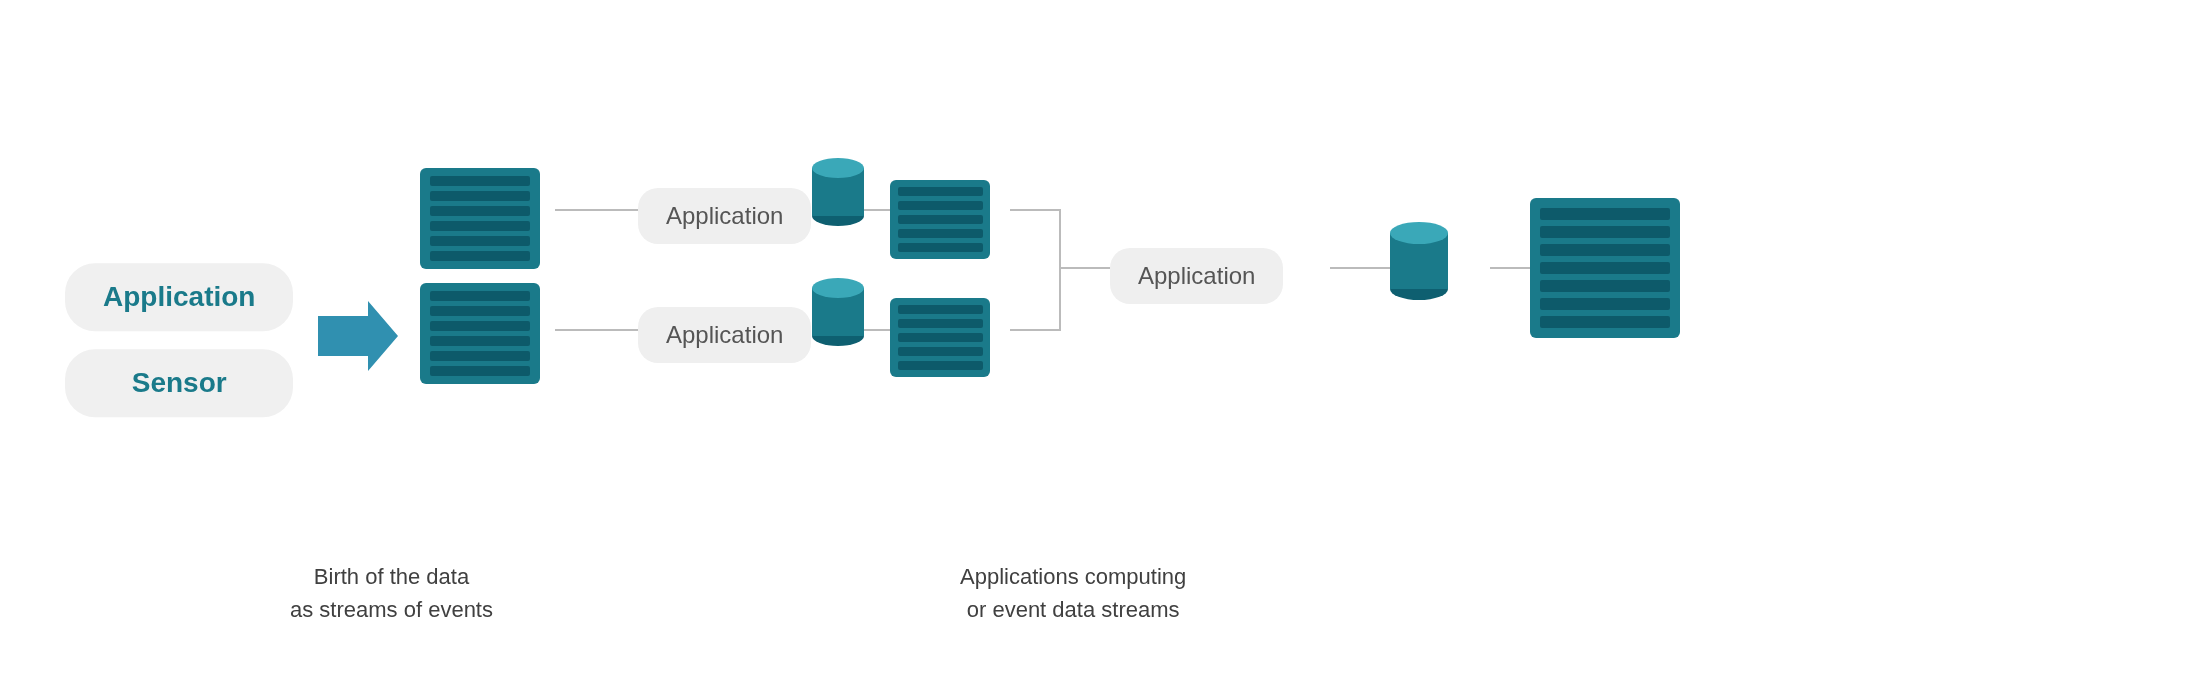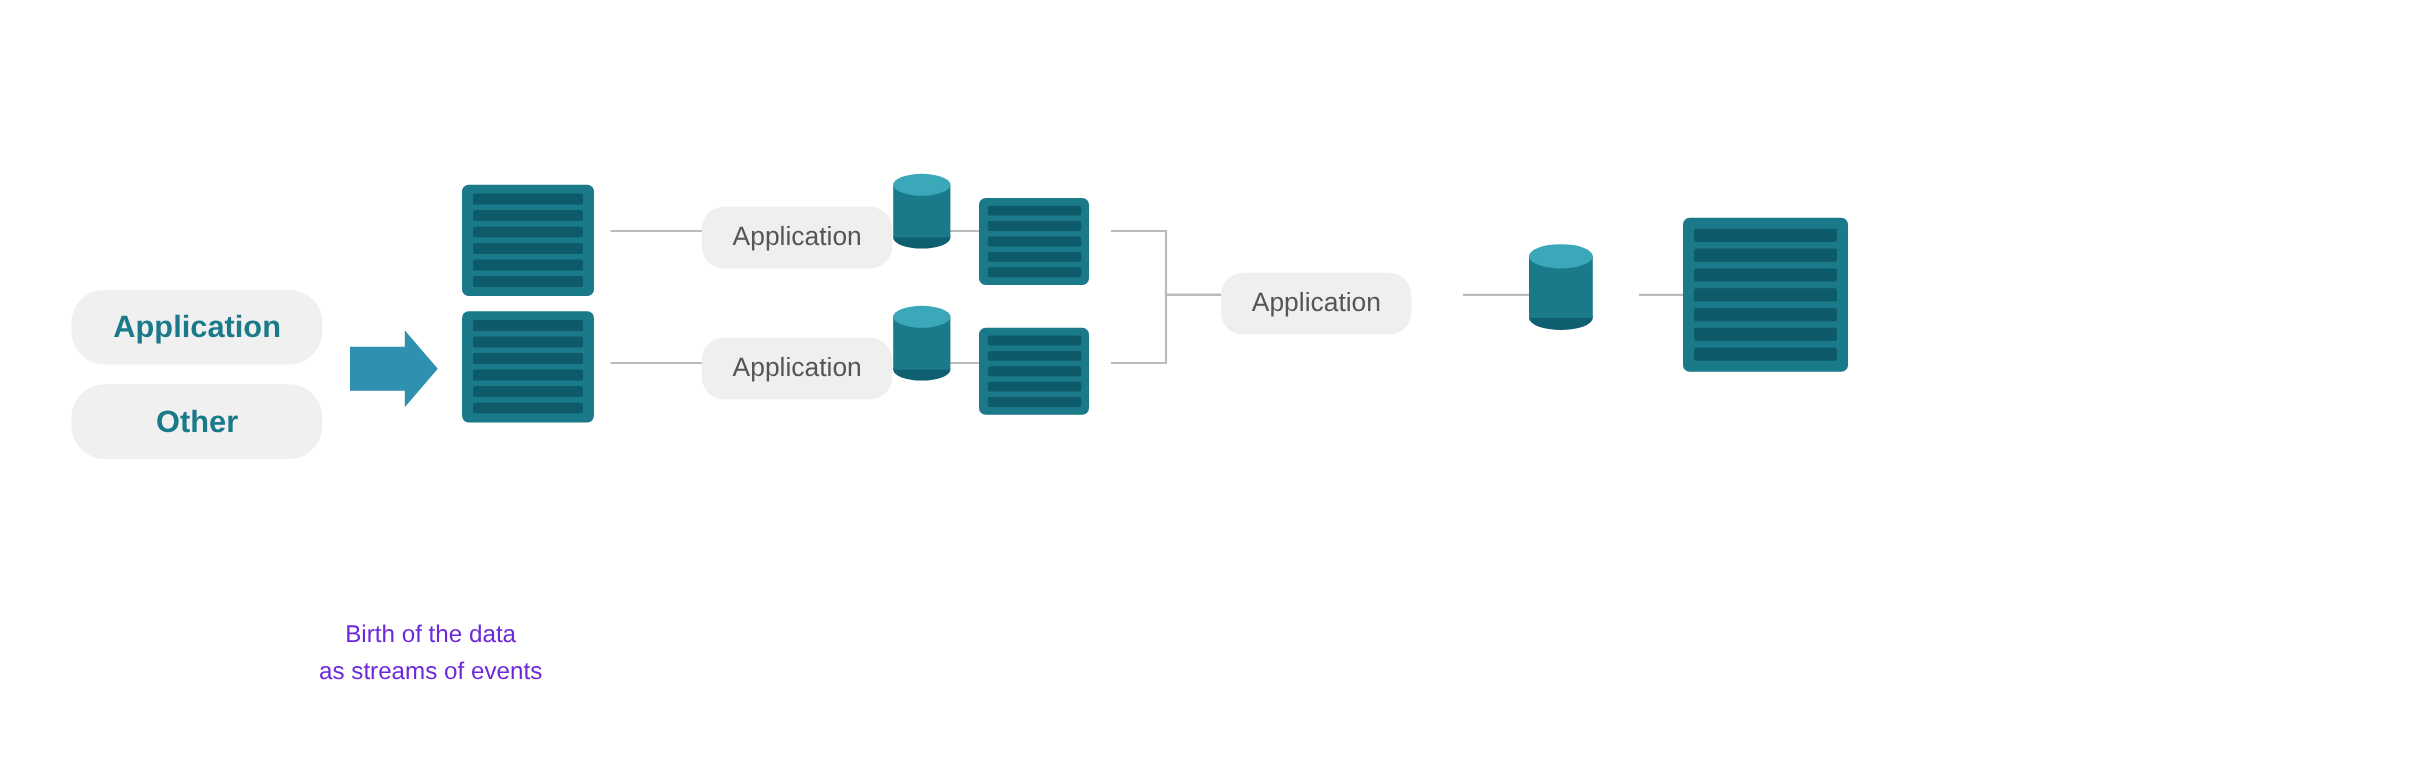--- a/index.html
+++ b/index.html
@@ -136,21 +136,21 @@
       width: 100%;
       height: 100%;
       pointer-events: none;
     }
 
     
     .bottom-label {
       position: absolute;
       bottom: 70px;
       text-align: center;
-      color: #6d28d9;
+      color: #404040;
       font-size: 22px;
       line-height: 1.5;
     }
 
     .bottom-label-left {
       left: 290px;
     }
 
     .bottom-label-right {
       left: 960px;
@@ -210,21 +210,21 @@
     <line x1="1330" y1="268" x2="1390" y2="268" stroke="#bbb" stroke-width="2"></line>
 
     <line x1="1490" y1="268" x2="1540" y2="268" stroke="#bbb" stroke-width="2"></line>
   </svg>
 
   <div class="source-group">
     <div class="source-pill">
       <span>Application</span>
     </div>
     <div class="source-pill">
-      <span>Other</span>
+      <span>Sensor</span>
     </div>
   </div>
 
   <div class="big-arrow pos" style="left:318px; top:50%; transform:translateY(-62%);">
     <svg viewBox="0 0 80 70" width="80" height="70">
       <polygon points="0,15 50,15 50,0 80,35 50,70 50,55 0,55" fill="#3090b0"></polygon>
     </svg>
   </div>
 
   <div class="pos rack rack-large" style="left: 420px; top: 168px; gap:5px; padding:8px 10px;">
@@ -298,14 +298,17 @@
     <div class="rack-bar" style="width:130px; height:12px;"></div>
     <div class="rack-bar" style="width:130px; height:12px;"></div>
     <div class="rack-bar" style="width:130px; height:12px;"></div>
     <div class="rack-bar" style="width:130px; height:12px;"></div>
   </div>
 
   <div class="bottom-label bottom-label-left">
     <span>Birth of the data<br>as streams of events</span>
   </div>
 
+  <div class="bottom-label bottom-label-right">
+    <span>Applications computing<br>or event data streams</span>
+  </div>
 
 </div>
 
 </body></html>

